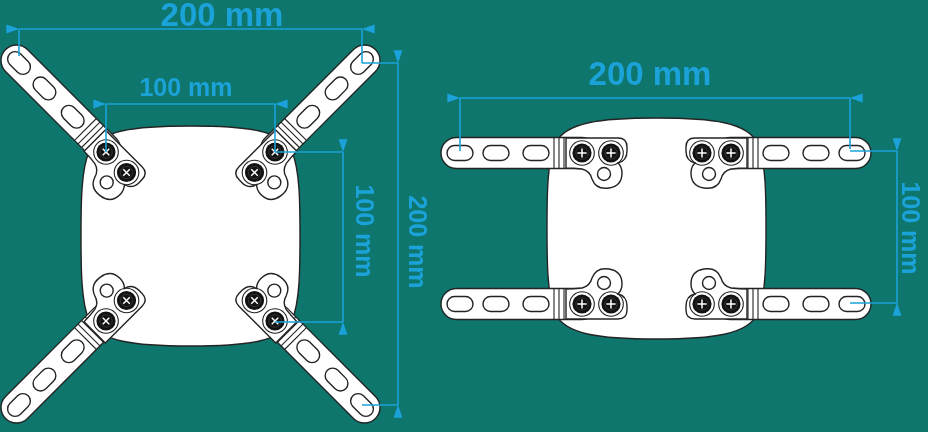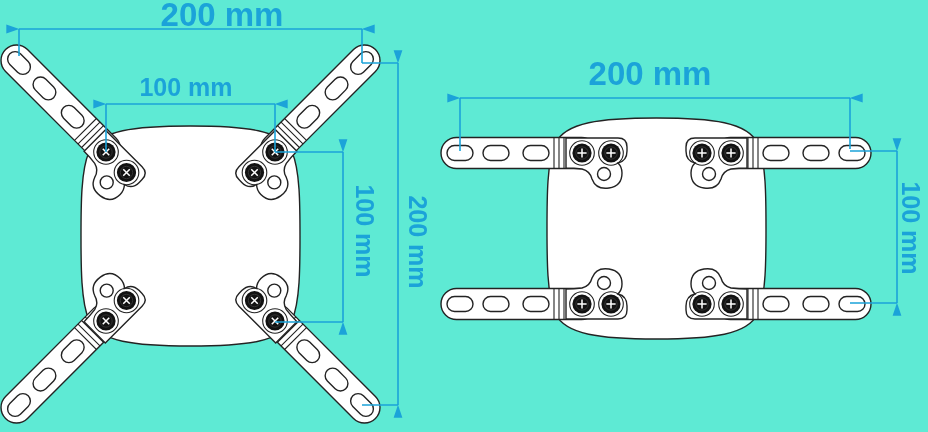--- a/index.html
+++ b/index.html
@@ -1,16 +1,16 @@
 <!DOCTYPE html>
 <html><head>
 <meta charset="utf-8">
 <style>
   html,body{margin:0;padding:0;background:#fff;}
-  .stage{position:relative;width:928px;height:432px;background:#5eead4;overflow:hidden;}
+  .stage{position:relative;width:928px;height:432px;background:#0f766e;overflow:hidden;}
   svg{display:block;}
   .oln{stroke:#232323;stroke-width:1.4;}
   .thin{stroke:#232323;stroke-width:1.1;}
   .dim{stroke:#1ba3d9;stroke-width:1.6;fill:none;}
   .dim-label{fill:#1ba3d9;font-family:"Liberation Sans",sans-serif;font-weight:bold;font-size:25px;}
   .dim-label-lg{fill:#1ba3d9;font-family:"Liberation Sans",sans-serif;font-weight:bold;font-size:33px;}
 </style>
 </head>
 <body>
 

